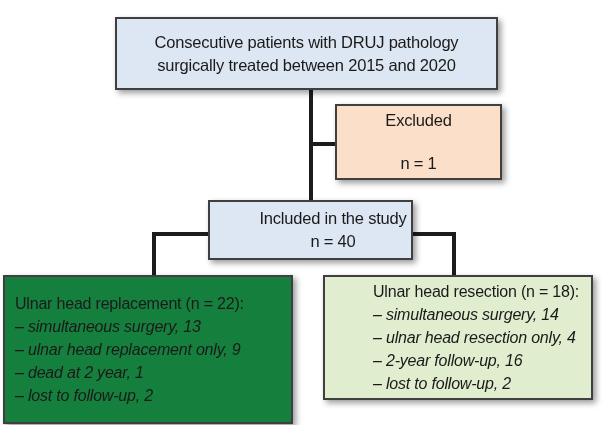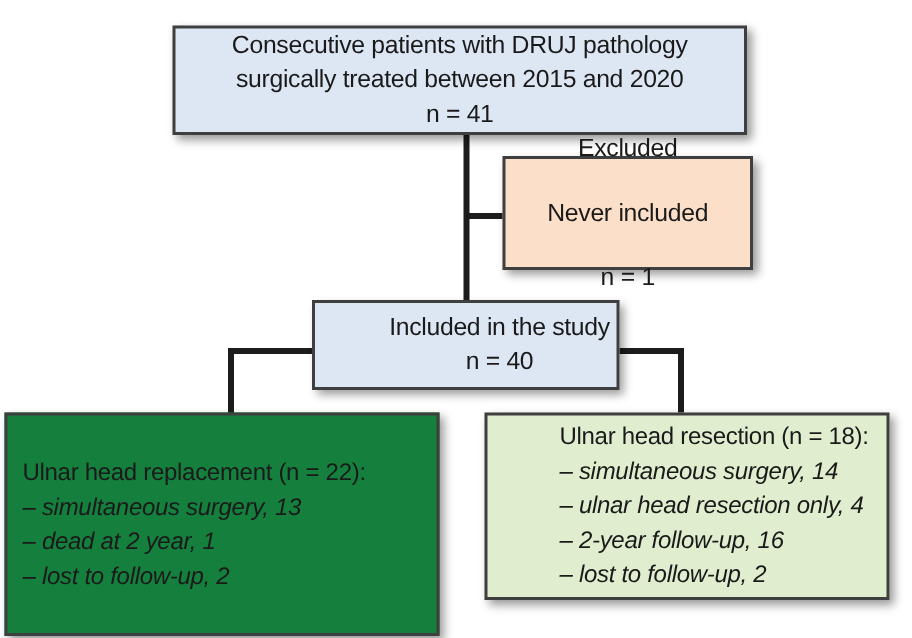--- a/index.html
+++ b/index.html
@@ -54,37 +54,36 @@
   <div class="connector" id="c-main"></div>
   <div class="connector" id="c-excl"></div>
   <div class="connector" id="c-left-h"></div>
   <div class="connector" id="c-left-v"></div>
   <div class="connector" id="c-right-h"></div>
   <div class="connector" id="c-right-v"></div>
 
   <div class="box center blueish" id="enrollment" style="background-color: rgb(221, 230, 243);">
     <div>Consecutive patients with DRUJ pathology</div>
     <div>surgically treated between 2015 and 2020</div>
-    <div>n = 41</div>
   </div>
 
   <div class="box center blueish" id="excluded" style="background-color: rgb(252, 223, 200);">
     <div>Excluded</div>
-    <div>Never included</div>
     <div>n = 1</div>
   </div>
 
   <div class="box center blueish" id="included" style="background-color: rgb(221, 230, 243);">
     <div>Included in the study</div>
     <div>n = 40</div>
   </div>
 
   <div class="box greenish" id="replace" style="background-color: #15803d;">
     <div class="title">Ulnar head replacement (n = 22):</div>
     <div class="item">– simultaneous surgery, 13</div>
+    <div class="item">– ulnar head replacement only, 9</div>
     <div class="item">– dead at 2 year, 1</div>
     <div class="item">– lost to follow-up, 2</div>
   </div>
 
   <div class="box greenish" id="resect" style="background-color: rgb(224, 238, 207); padding-left: 48px;">
     <div class="title">Ulnar head resection (n = 18):</div>
     <div class="item">– simultaneous surgery, 14</div>
     <div class="item">– ulnar head resection only, 4</div>
     <div class="item">– 2-year follow-up, 16</div>
     <div class="item">– lost to follow-up, 2</div>

